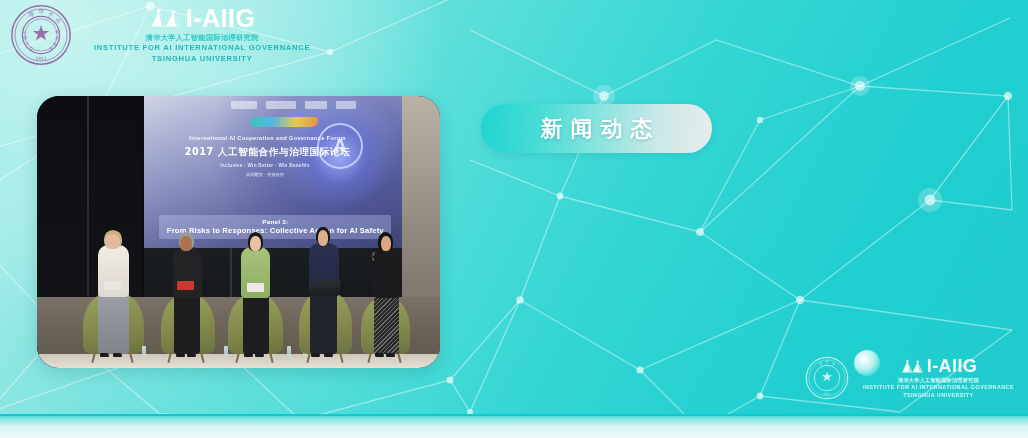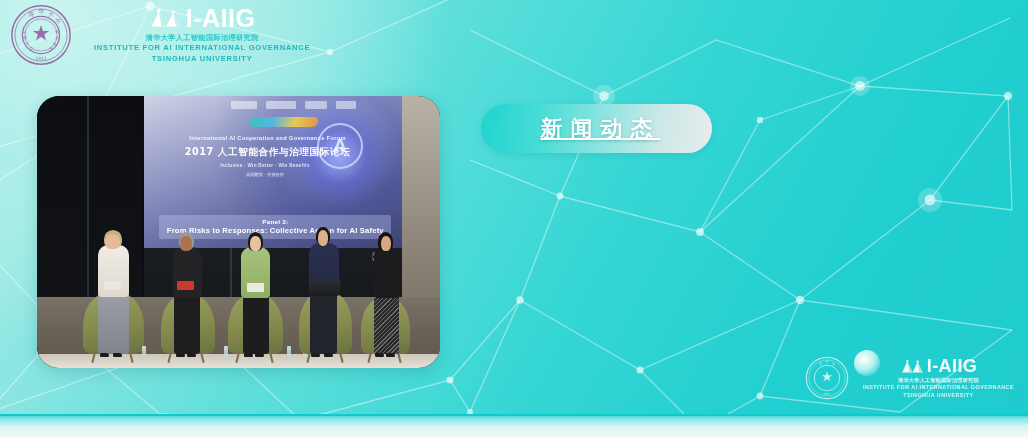--- a/index.html
+++ b/index.html
@@ -188,21 +188,20 @@
     width:231px; height:49px; border-radius:26px;
     background:linear-gradient(96deg,#1ed4cf 0%,#49dcd6 26%,#8ce4e0 52%,#c9e8e7 76%,#e9ecec 100%);
     display:flex; align-items:center; justify-content:center;
     box-shadow:0 2px 7px rgba(0,90,95,.12);
   }
   .badge-text{
     font-size:22px; font-weight:700; letter-spacing:8px;
     color:#ffffff; text-indent:8px;
     font-family:"DejaVu Sans",sans-serif;
     text-shadow:0 1px 3px rgba(0,120,125,.35);
-    text-decoration:underline;
   }
 
   
   .headline{
     position:absolute; left:477px; top:180px; width:527px;
     font-family:"DejaVu Sans",sans-serif;
     font-size:33.5px; font-weight:700; line-height:1.47;
     color:#ffffff; letter-spacing:.3px;
     text-shadow:0 2px 6px rgba(0,110,115,.3);
     white-space:pre-line;

